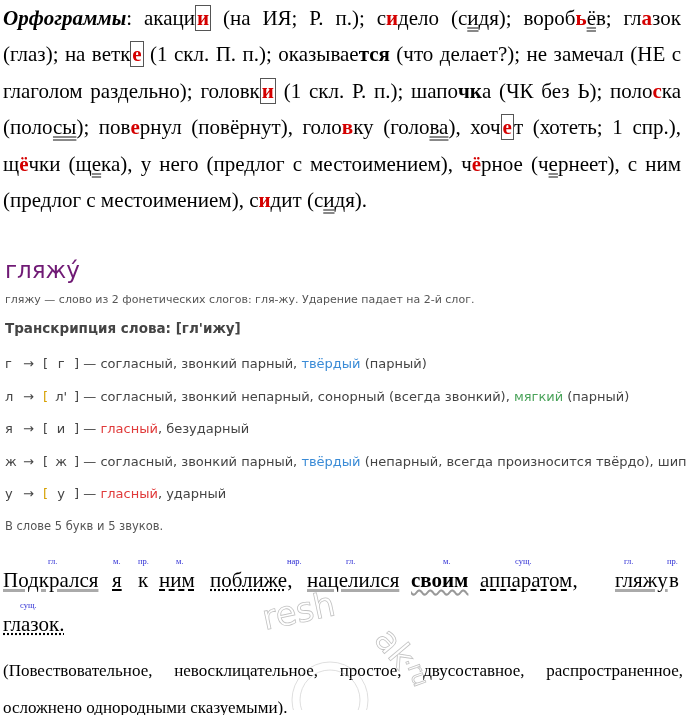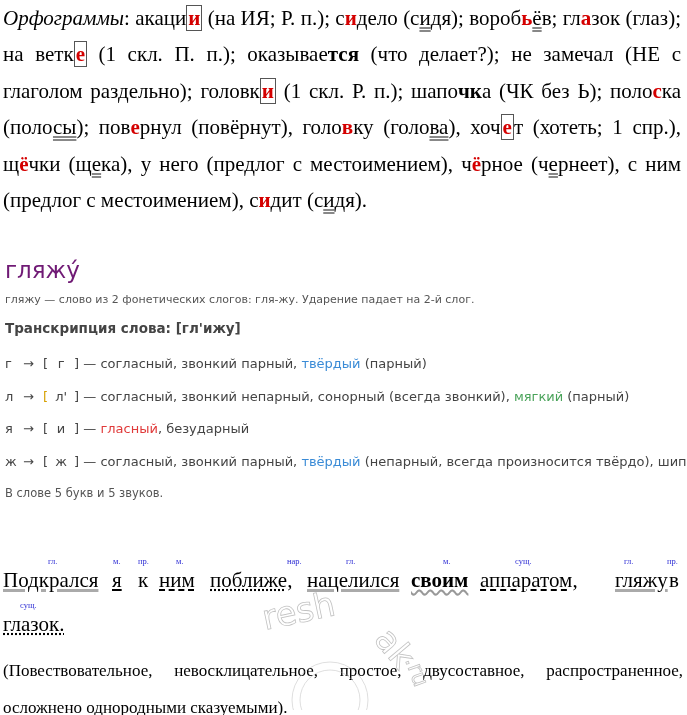--- a/index.html
+++ b/index.html
@@ -4,21 +4,21 @@
 <style>
   html, body { margin: 0; padding: 0; background: #ffffff; }
   body { width: 687px; height: 715px; position: relative; overflow: hidden; }
   .serif { font-family: "Liberation Serif", "DejaVu Serif", serif; color: #000; }
   .sans { font-family: "DejaVu Sans", "Liberation Sans", sans-serif; }
 
   #ortho {
     position: absolute; left: 3px; top: 0px; width: 678px;
     font-size: 21px; line-height: 36.4px; text-align: justify;
   }
-  #ortho .title { font-weight: normal; font-style: italic; }
+  #ortho .title { font-weight: bold; font-style: italic; }
   .red { color: #d40000; font-weight: bold; }
   .bx { border: 1px solid #555; padding: 0 1px; }
   .b { font-weight: bold; }
   .dbl { text-decoration: underline; text-decoration-style: double; text-decoration-color: #888; }
 
   #phon { position: absolute; left: 5px; top: 254px; width: 680px; color: #444; }
   #phon .word { font-size: 23px; color: #701a75; margin: 0; height: 32px; line-height: 32px; }
   #phon .desc { font-size: 11px; color: #555; margin-top: 7px; }
   #phon .trans { font-size: 13.5px; color: #444; margin-top: 14px; font-weight: 600; }
   #phon .rows { margin-top: 20px; }
@@ -54,20 +54,21 @@
 
 <div id="phon" class="sans">
   <div class="word">гляжу́</div>
   <div class="desc">гляжу — слово из 2 фонетических слогов: гля-жу. Ударение падает на 2-й слог.</div>
   <div class="trans">Транскрипция слова: [гл'ижу]</div>
   <div class="rows" id="phon-rows">
       <div class="row"><span class="l">г</span><span class="arr">→</span><span class="">[</span><span style="display:inline-block;width:26px;text-align:center">г</span><span>]</span> <span>—</span> <span>согласный, звонкий парный, </span><span class="blue">твёрдый</span><span> (парный)</span></div>
       <div class="row"><span class="l">л</span><span class="arr">→</span><span class="ybr">[</span><span style="display:inline-block;width:26px;text-align:center">л'</span><span>]</span> <span>—</span> <span>согласный, звонкий непарный, сонорный (всегда звонкий), </span><span class="green">мягкий</span><span> (парный)</span></div>
       <div class="row"><span class="l">я</span><span class="arr">→</span><span class="">[</span><span style="display:inline-block;width:26px;text-align:center">и</span><span>]</span> <span>—</span> <span></span><span class="rd">гласный</span><span>, безударный</span></div>
       <div class="row"><span class="l">ж</span><span class="arr">→</span><span class="">[</span><span style="display:inline-block;width:26px;text-align:center">ж</span><span>]</span> <span>—</span> <span>согласный, звонкий парный, </span><span class="blue">твёрдый</span><span> (непарный, всегда произносится твёрдо), шипящий</span></div>
+      <div class="row"><span class="l">у</span><span class="arr">→</span><span class="ybr">[</span><span style="display:inline-block;width:26px;text-align:center">у</span><span>]</span> <span>—</span> <span></span><span class="rd">гласный</span><span>, ударный</span></div>
     </div>
   <div class="summary">В слове 5 букв и 5 звуков.</div>
 </div>
 
 <div id="sent" class="serif">
   <div class="sline" id="sline1">
       <span class="tag" style="left: 45px;">гл.</span>
       <span class="w u-pred" style="left: 0px;">Подкрался</span>
       <span class="tag" style="left: 110px;">м.</span>
       <span class="w u-subj" style="left: 109px;">я</span>

